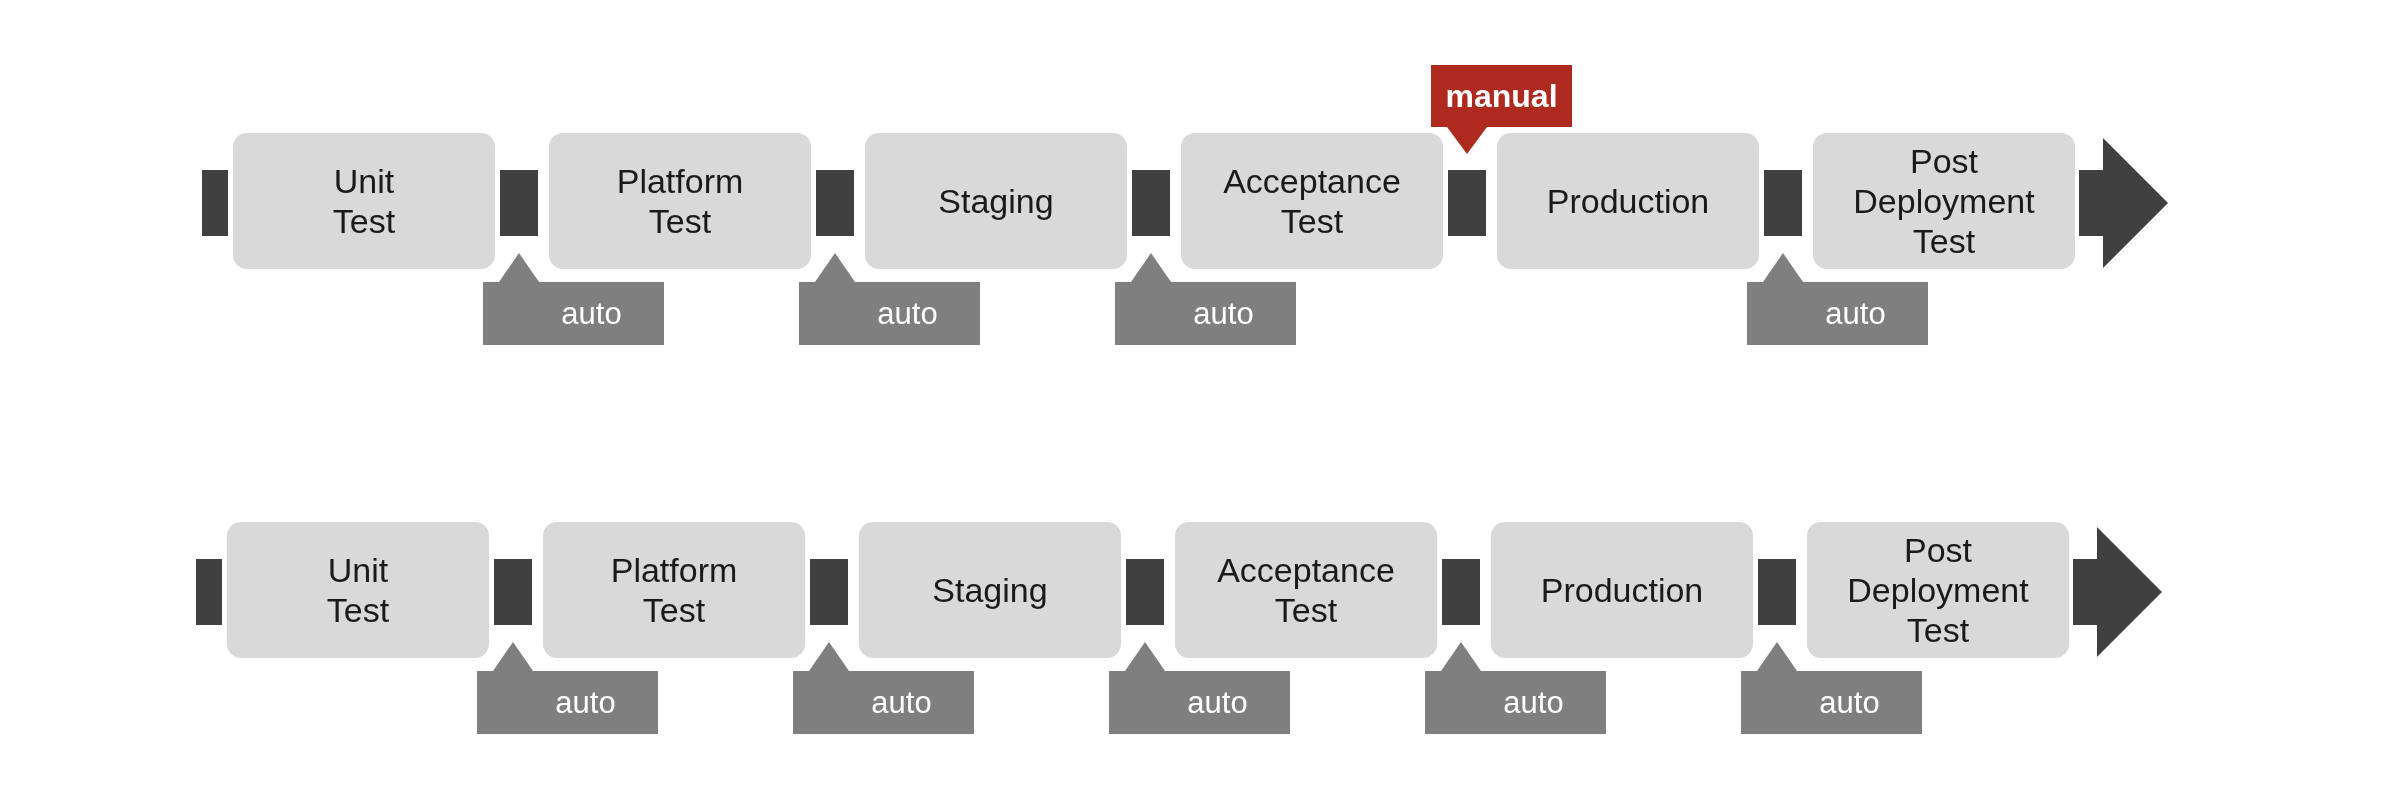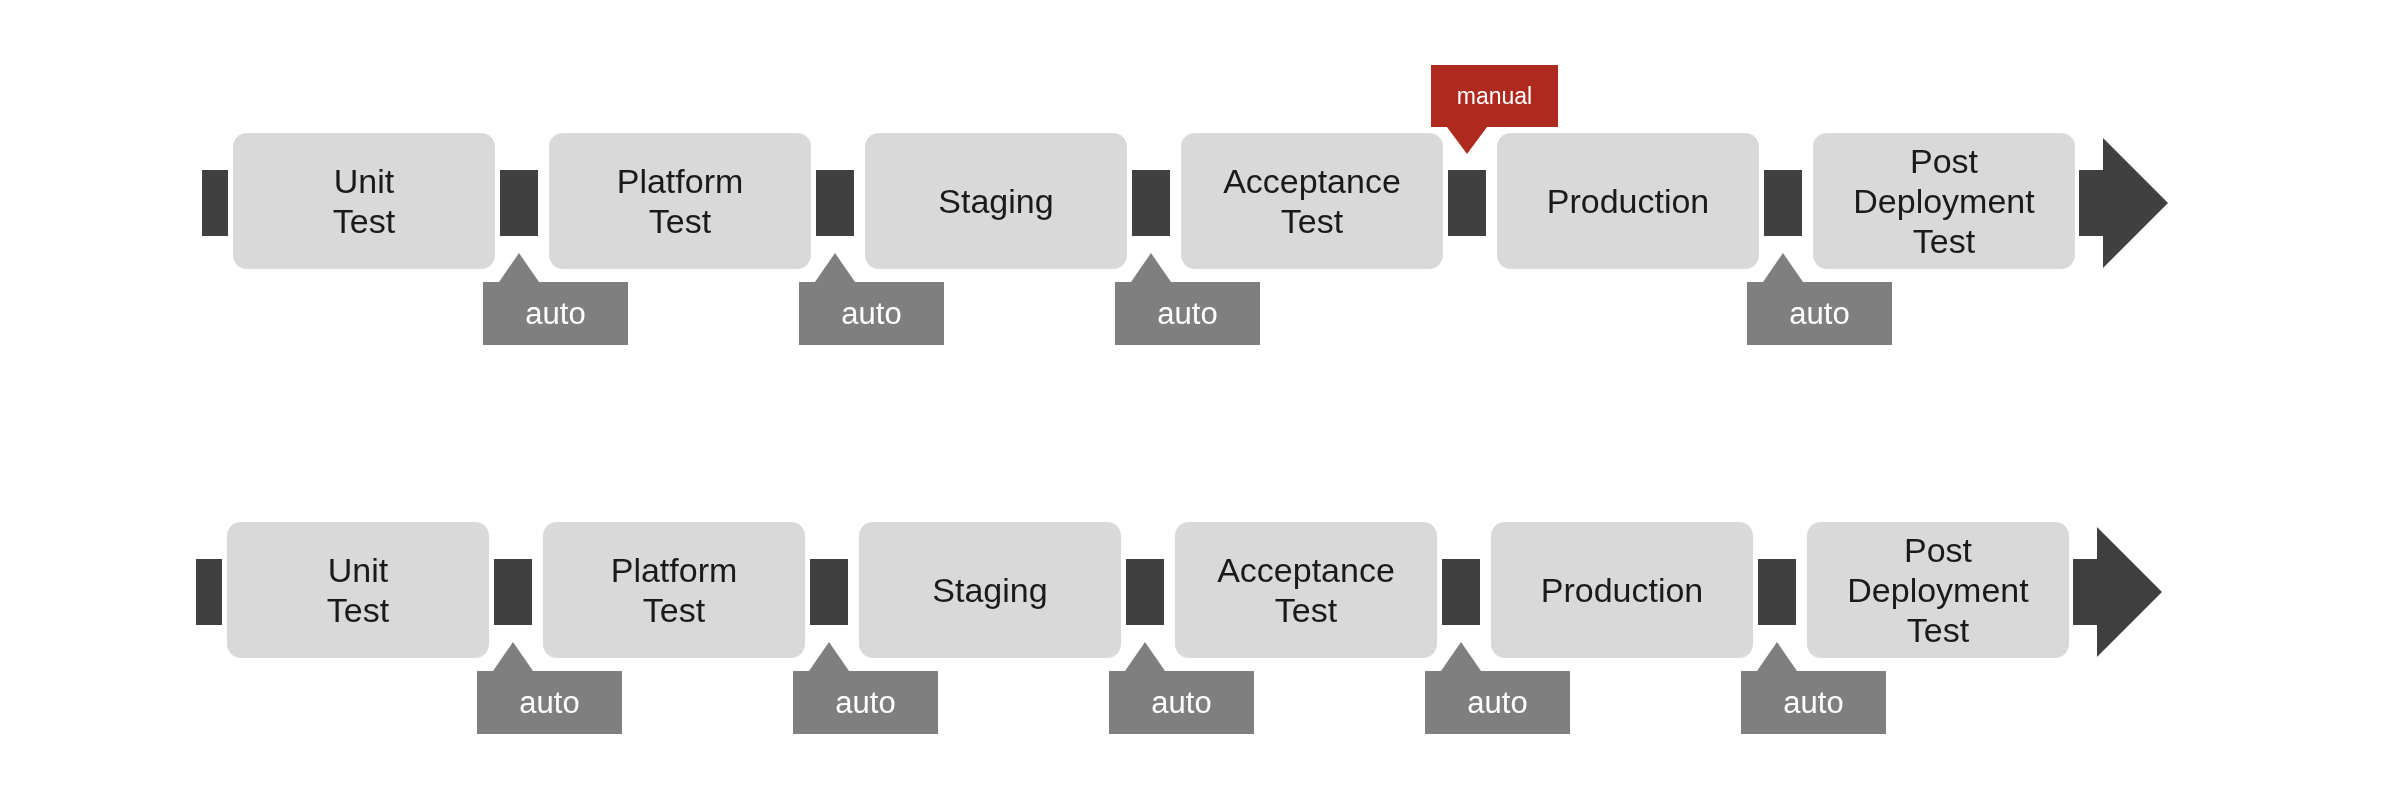--- a/index.html
+++ b/index.html
@@ -28,27 +28,27 @@
   .badge{position:absolute;}
   .badge-auto{top:253px;}
   .tri-up{
     width:0;height:0;margin-left:16px;
     border-left:20px solid transparent;border-right:20px solid transparent;
     border-bottom:29px solid var(--auto_badge,#7f7f7f);
   }
   .badge-auto .badge-rect{
     width:145px;height:63px;background:var(--auto_badge,#7f7f7f);
     color:var(--badge_text,#ffffff);font-size:31px;
-    display:flex;align-items:center;justify-content:center;
+    display:flex;align-items:center;justify-content:center;padding-left:36px;
   }
   .badge-manual{top:65px;}
   .badge-manual .badge-rect{
-    width:127px;height:62px;background:var(--manual_badge,#af2a1e);
-    color:var(--badge_text,#ffffff);font-size:23px;
-    display:flex;align-items:center;justify-content:center;
+    width:141px;height:62px;background:var(--manual_badge,#af2a1e);
+    color:var(--badge_text,#ffffff);font-size:32px;
+    display:flex;align-items:center;justify-content:center;font-weight:bold;
   }
   .tri-down{
     width:0;height:0;margin-left:16px;
     border-left:20px solid transparent;border-right:20px solid transparent;
     border-top:27px solid var(--manual_badge,#af2a1e);
   }
 
   .arrow-tail{
     position:absolute;top:170px;width:24px;height:66px;
     background:var(--connector,#404040);

